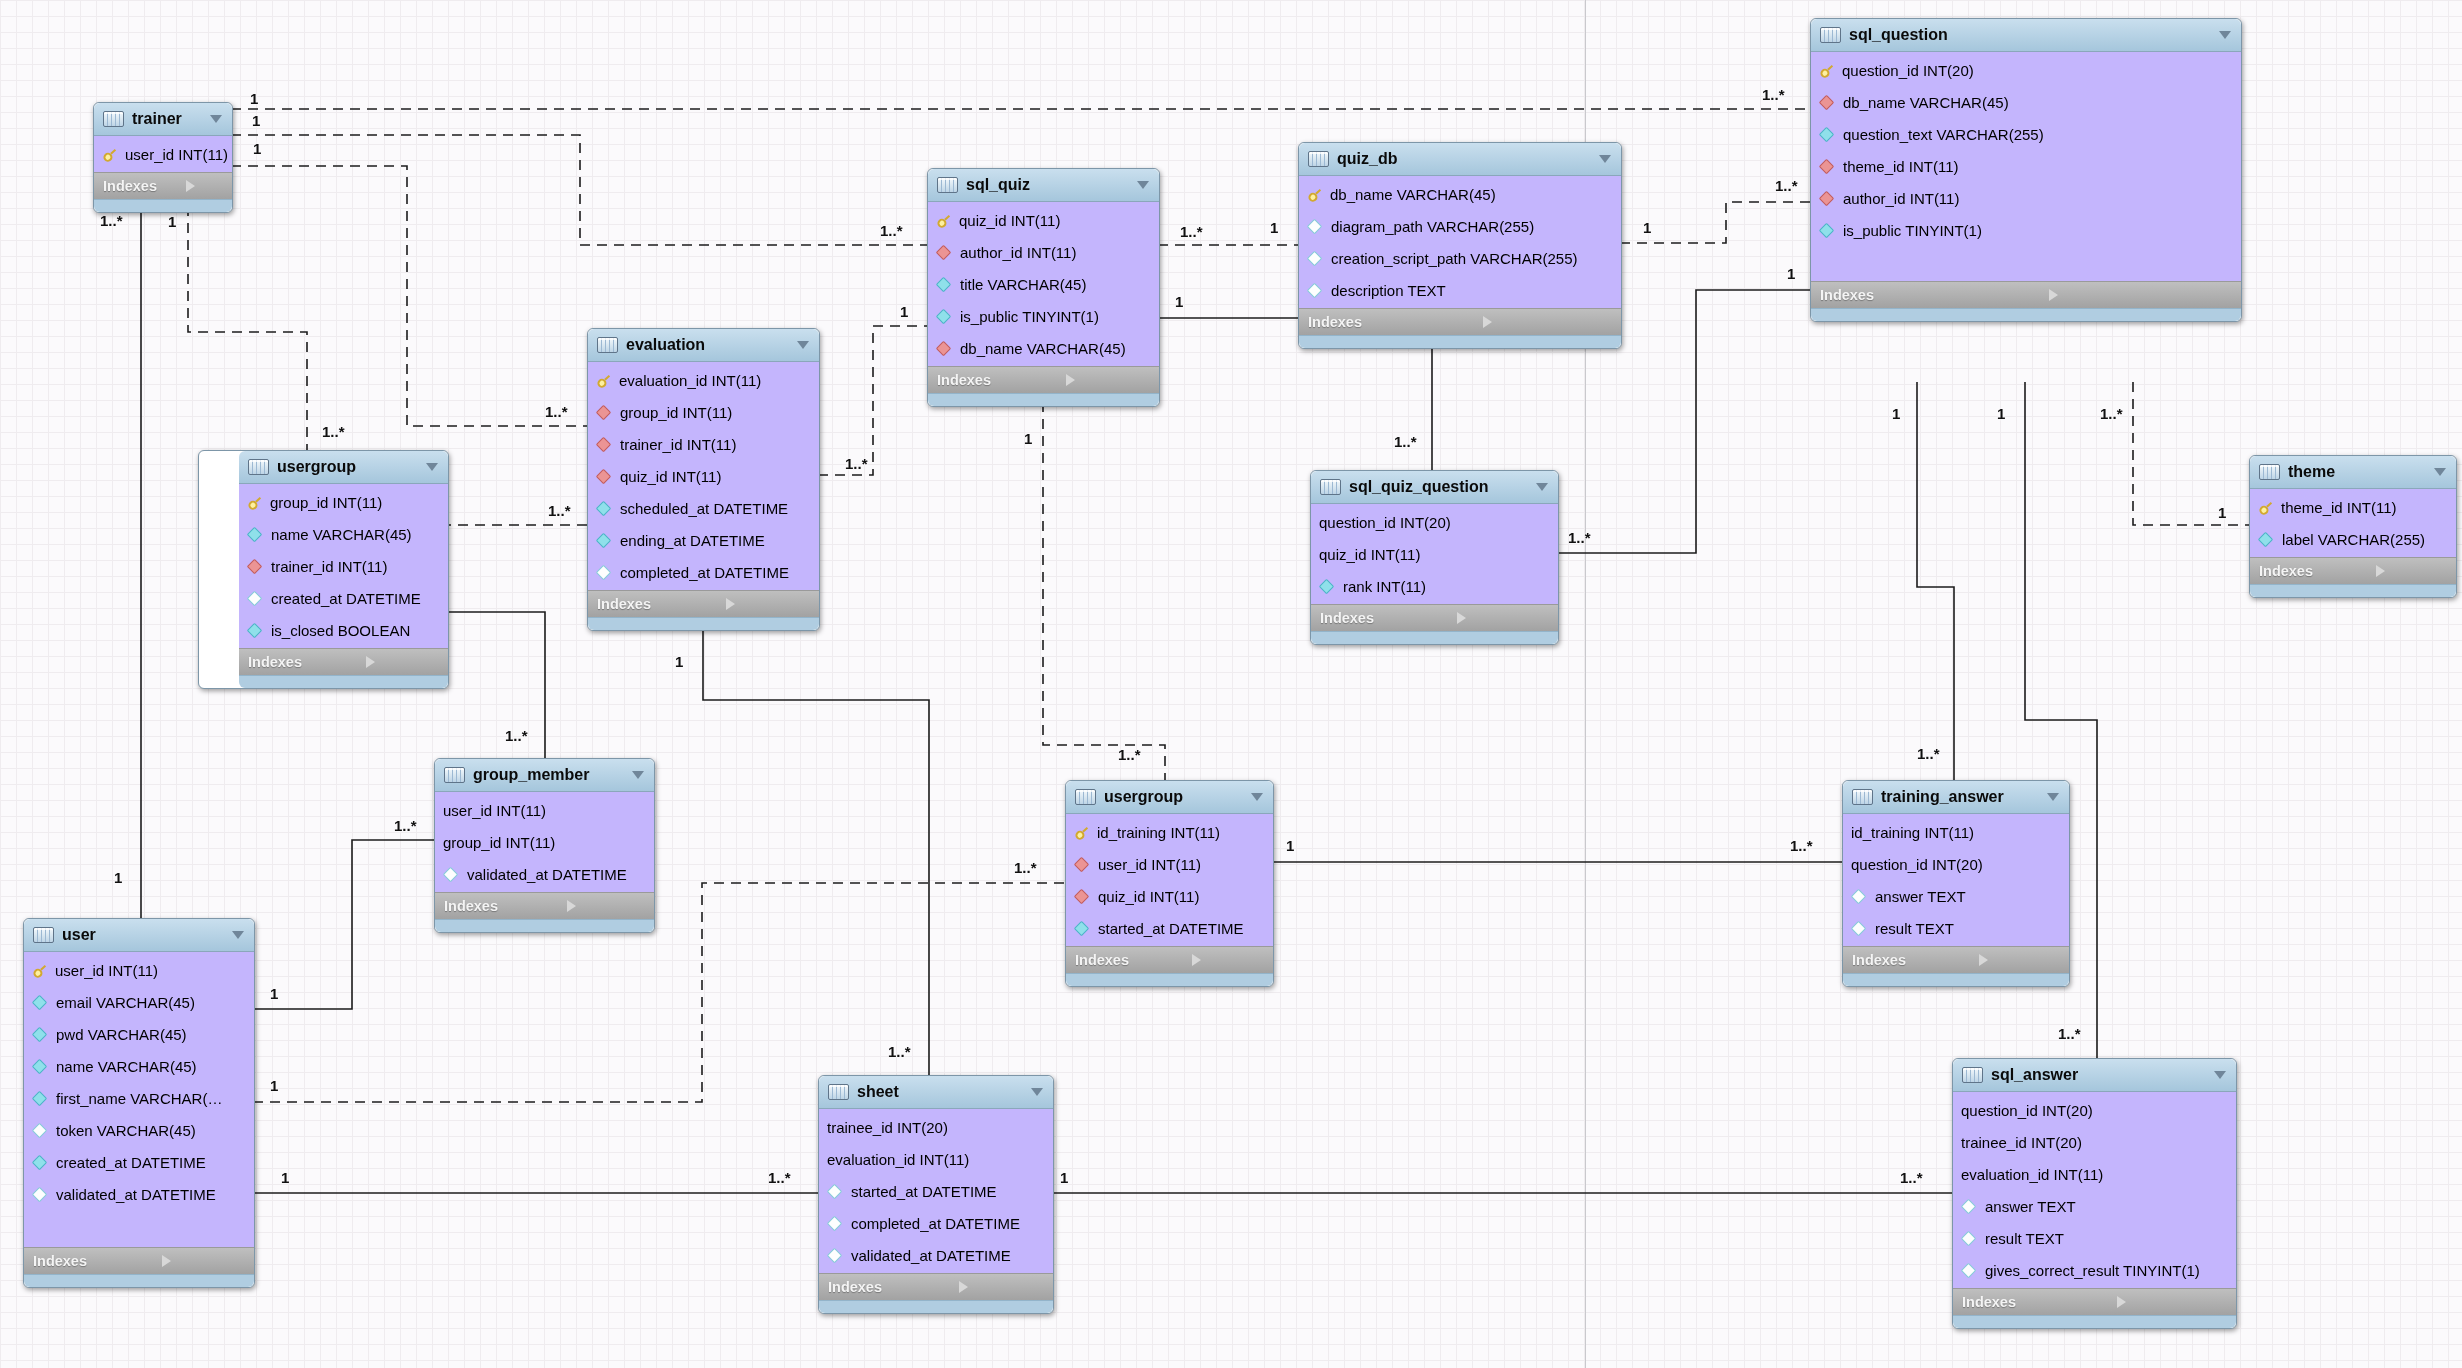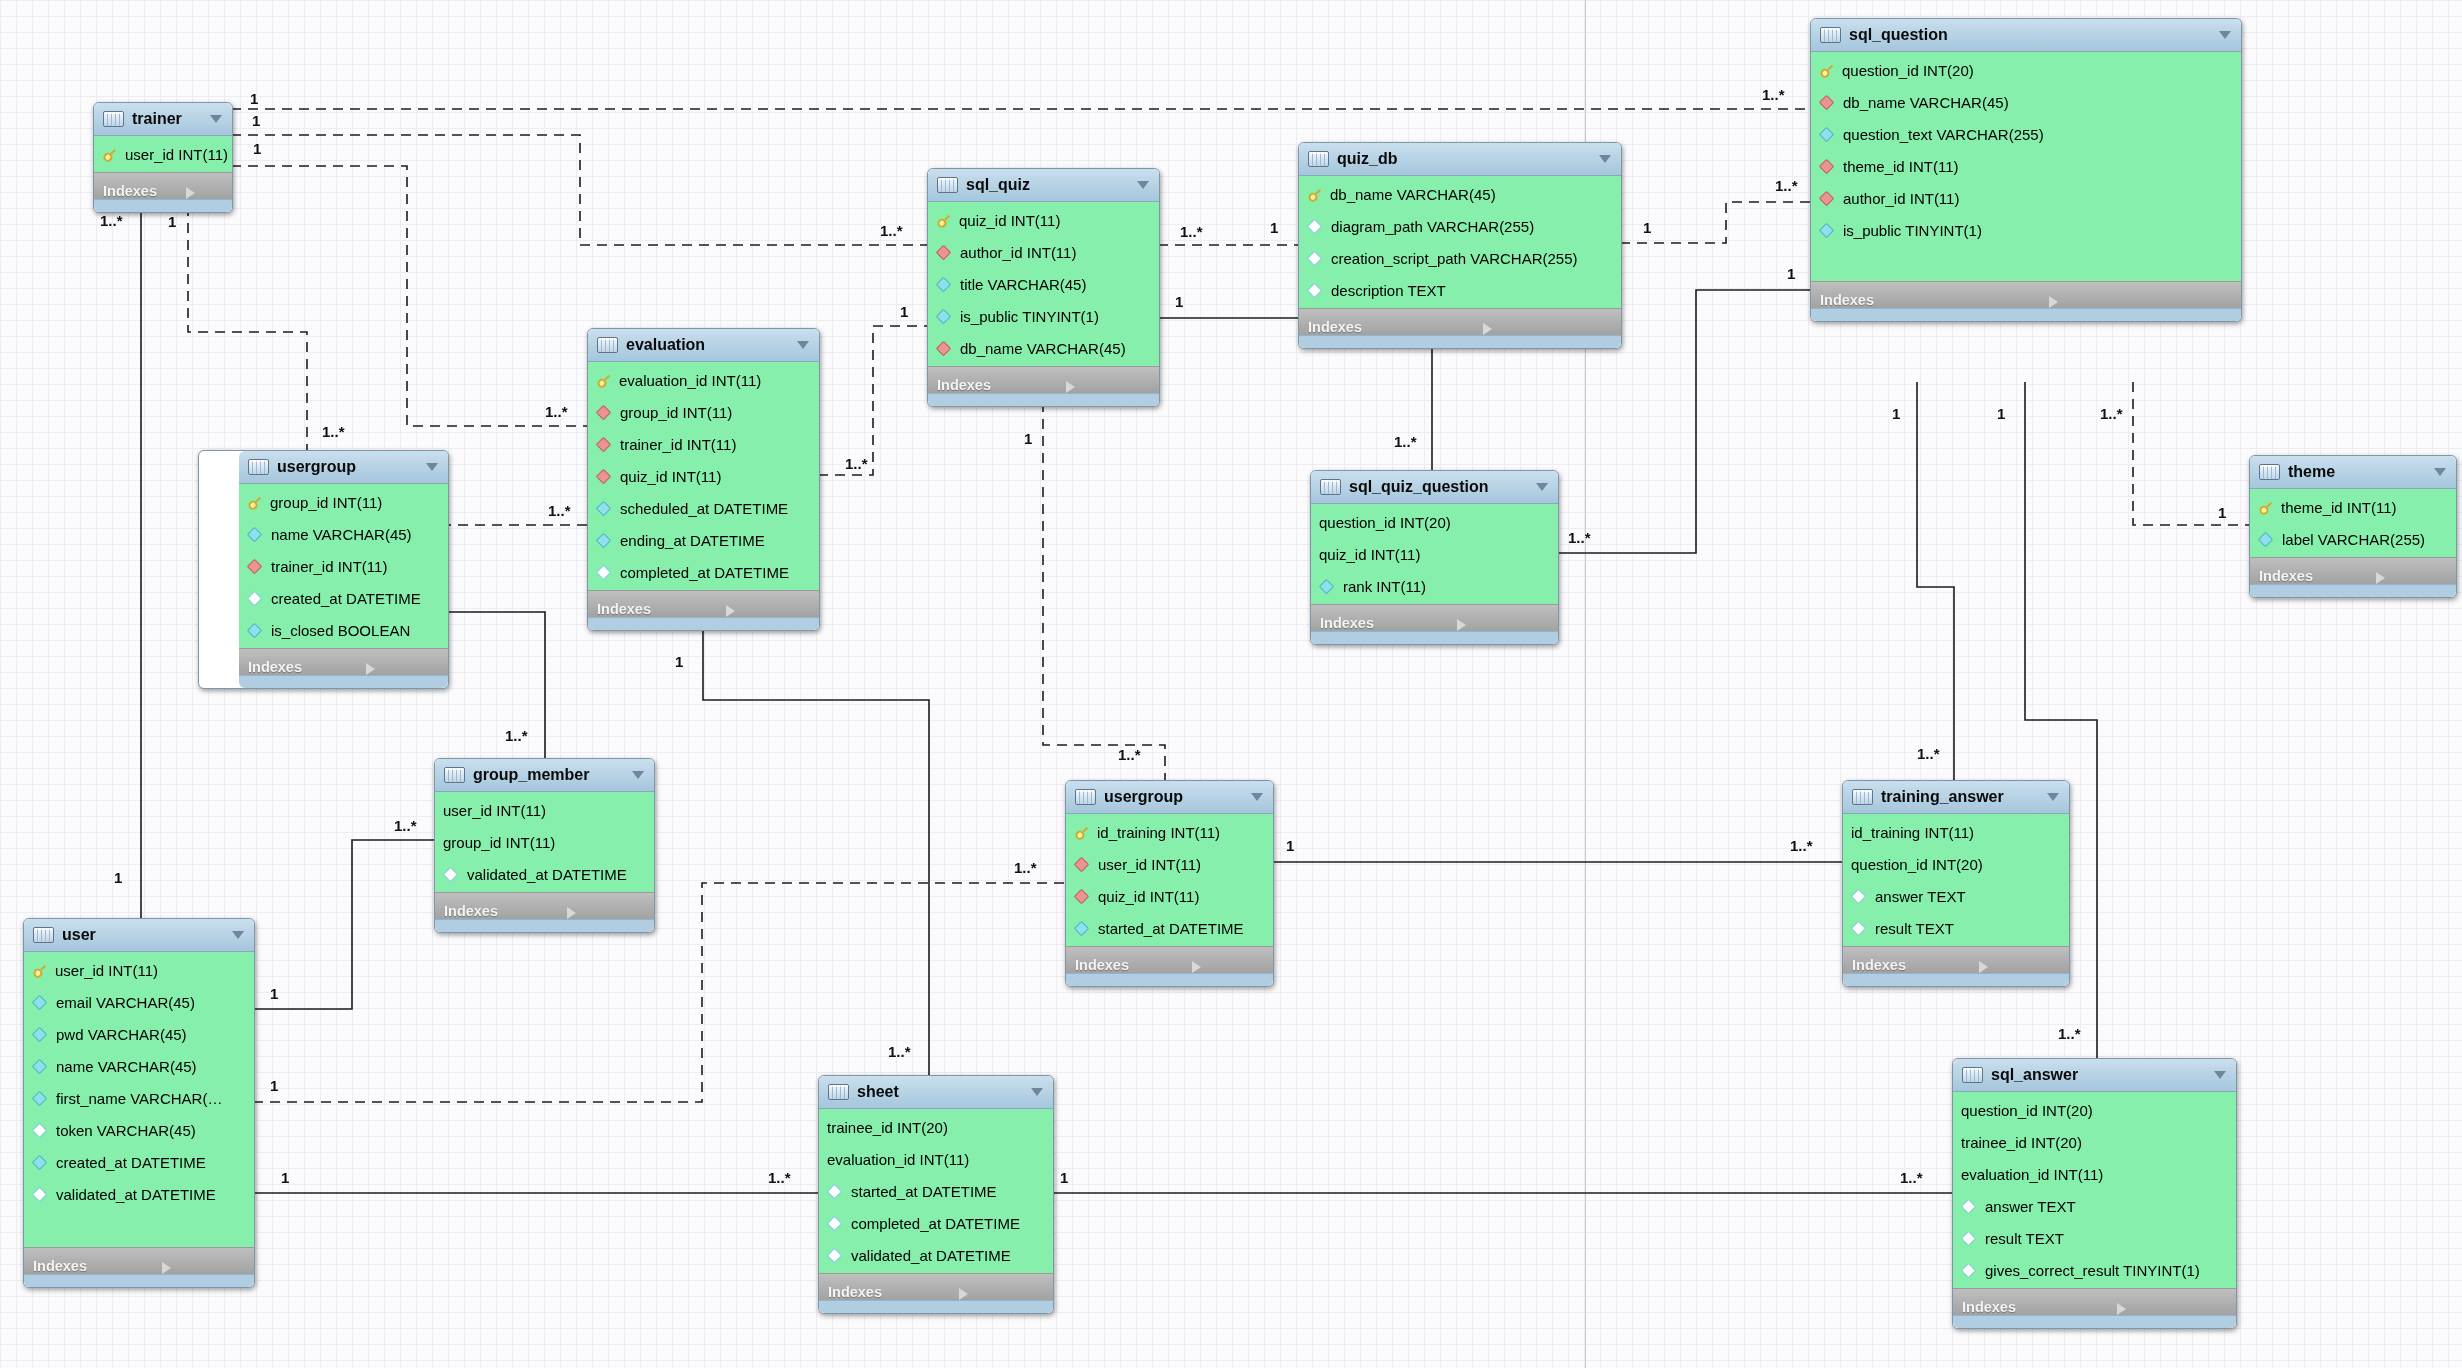--- a/index.html
+++ b/index.html
@@ -58,21 +58,21 @@
       repeating-linear-gradient(90deg,rgba(255,255,255,0) 0 3px,#9cb8d2 3px 4px),
       linear-gradient(#f4f9fc,#bed5e6);
     box-shadow:inset 0 2px 0 rgba(255,255,255,.75);
   }
   .hdr-arrow{
     width:0;height:0;flex:0 0 auto;
     border-left:6px solid transparent;
     border-right:6px solid transparent;
     border-top:8px solid #70869a;
   }
-  .tbl-body{background:#86efac;padding:2px 0;}
+  .tbl-body{background:#c4b5fd;padding:2px 0;}
   .tbl-row{
     height:32px;display:flex;align-items:center;
     padding:0 8px;box-sizing:border-box;
     font-size:15px;color:#000;white-space:nowrap;
   }
   .ic{width:12px;height:12px;flex:0 0 auto;margin-right:9px;position:relative;}
   .ic-diamond{
     width:9px;height:9px;margin:0 11px 0 2px;
     transform:rotate(45deg);border-radius:1.5px;
   }
@@ -82,21 +82,21 @@
   .ic-key{width:15px;height:15px;margin-right:8px;transform:rotate(-42deg);}
   .ic-key::before{
     content:"";position:absolute;left:0;top:4px;width:5px;height:5px;
     border:2px solid #d2a92f;border-radius:50%;background:#fdf0a0;
   }
   .ic-key::after{
     content:"";position:absolute;left:9px;top:6.5px;width:6px;height:2.5px;
     background:#d2a92f;box-shadow:3px 2px 0 -1px #d2a92f;
   }
   .tbl-indexes{
-    height:27px;display:flex;align-items:flex-end;
+    height:27px;display:flex;align-items:center;
     padding:0 9px;box-sizing:border-box;
     background:linear-gradient(#bfbfbf,#a2a2a2);
     border-top:1px solid #9a9a9a;
     font-size:14.5px;font-weight:bold;color:#f4f4f4;
     text-shadow:0 1px 1px rgba(0,0,0,.3);
   }
   .tbl-indexes span{flex:1 1 auto;}
   .idx-arrow{
     width:0;height:0;flex:0 0 auto;
     border-top:6px solid transparent;

